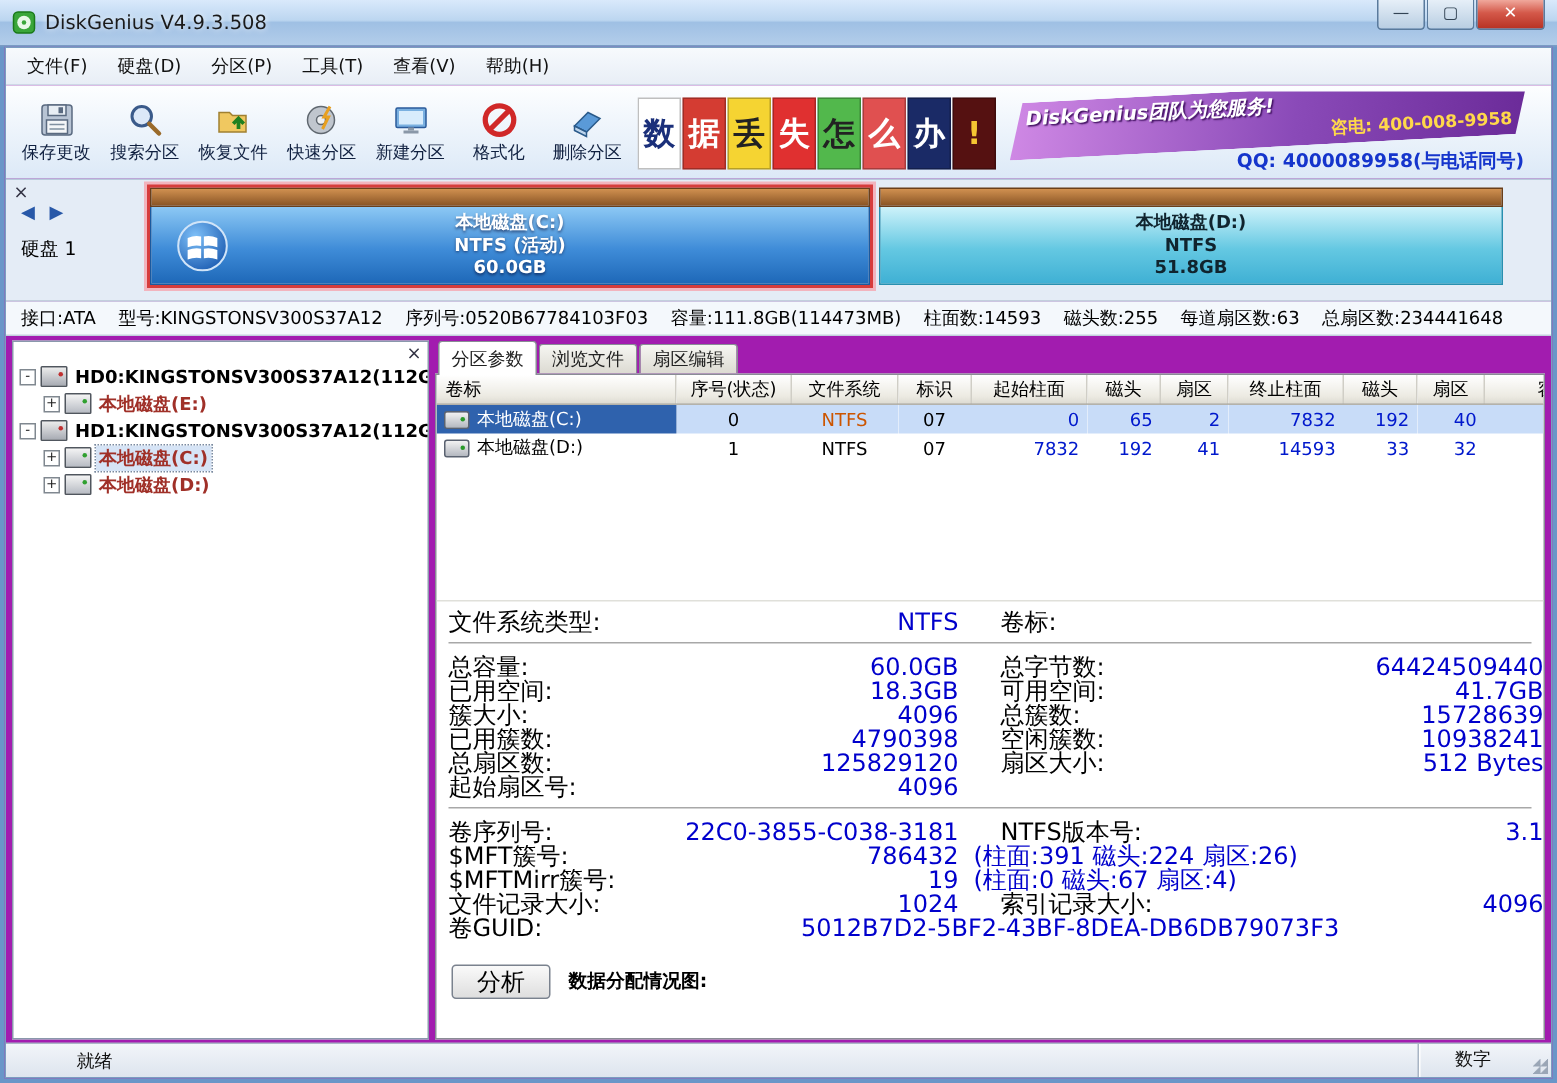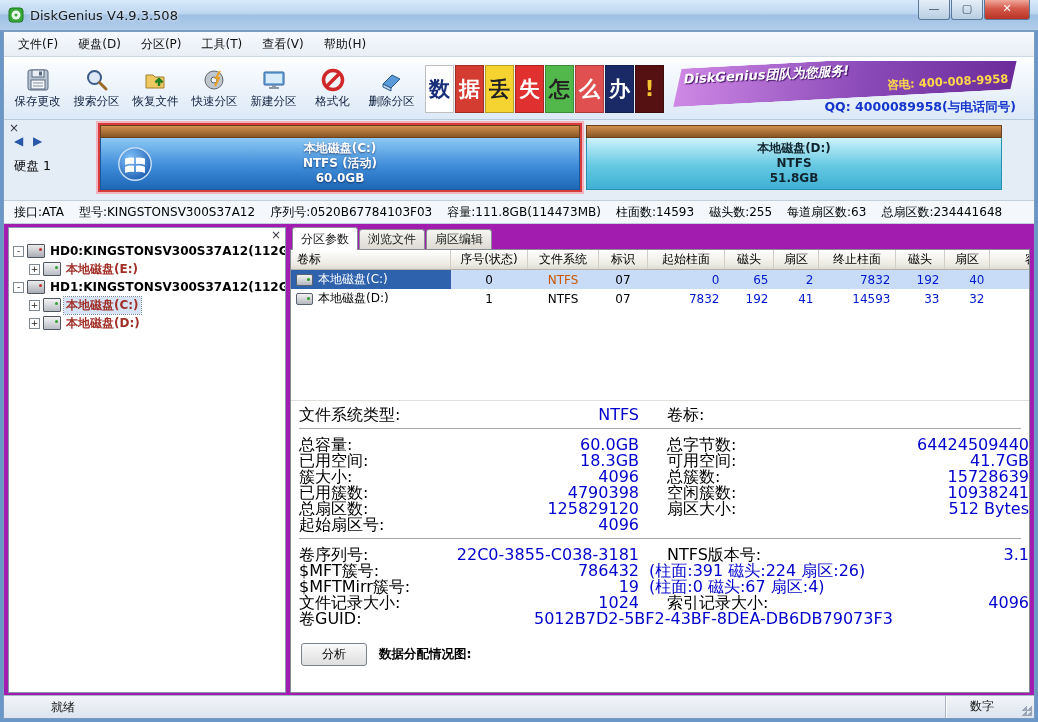--- a/index.html
+++ b/index.html
@@ -88,21 +88,21 @@
   .details{padding:6px 0 0 8px;}
   .detail-row{display:grid;grid-template-columns:150px 190px 198px 1fr;height:16px;line-height:16px;font-size:16px;}
   .dl{color:#000;white-space:nowrap;}
   .dl2{padding-left:28px;}
   .dv{text-align:right;color:#0000cc;white-space:nowrap;}
   .dnote{grid-column:3/5;padding-left:10px;color:#0000cc;white-space:nowrap;}
   .dwide{grid-column:2/5;padding-left:85px;color:#0000cc;white-space:nowrap;}
   .detail-sep{height:2px;border-top:1px solid #a8a8a8;border-bottom:1px solid #fff;margin:5px 8px 5px 0;}
   
   .analyze-row{display:flex;align-items:center;gap:12px;margin:16px 0 0 10px;}
-  .analyze-btn{width:66px;height:23px;background:linear-gradient(#fafafa,#dedede);border:1px solid #7a828e;border-radius:3px;font-size:12px;font-family:inherit;color:#000;}
+  .analyze-btn{width:66px;height:23px;background:linear-gradient(#fafafa,#dedede);border:1px solid #7a828e;border-radius:3px;font-size:16px;font-family:inherit;color:#000;}
   .analyze-label{font-weight:bold;font-size:12.5px;}
   
   .statusbar{height:22px;background:linear-gradient(#f2f5f9,#dde4ee);border-top:1px solid #aab6c6;display:flex;align-items:center;font-size:12px;padding-left:39px;}
   .sb-left{flex:1;padding-left:8px;color:#111;}
   .sb-cell{width:72px;text-align:center;border-left:1px solid #a8b4c4;box-shadow:inset 1px 0 0 #fff;color:#111;height:100%;line-height:21px;}
   .sb-grip{width:16px;height:100%;position:relative;}
   .sb-grip::after{content:"";position:absolute;right:2px;bottom:2px;width:10px;height:10px;background:
     linear-gradient(135deg,transparent 50%,#9aa6b6 50%) 0 0/5px 5px;}
 </style>
 </head>

